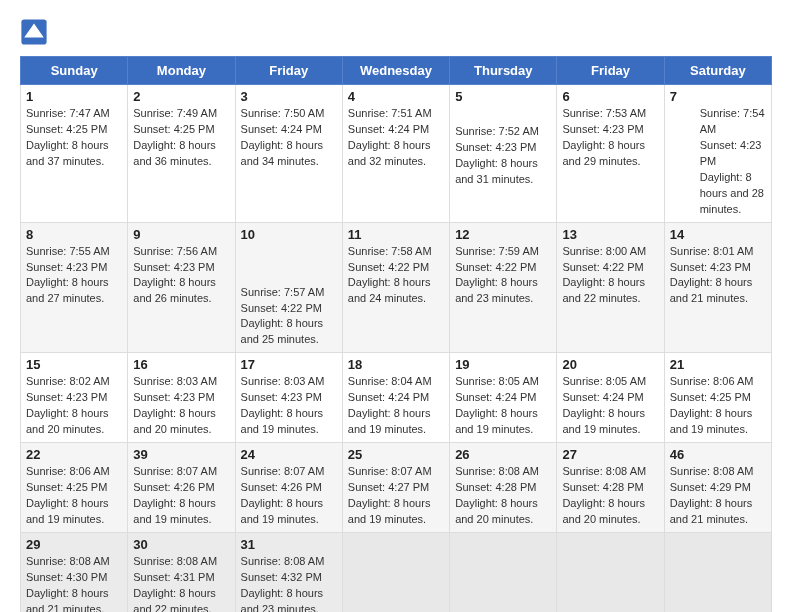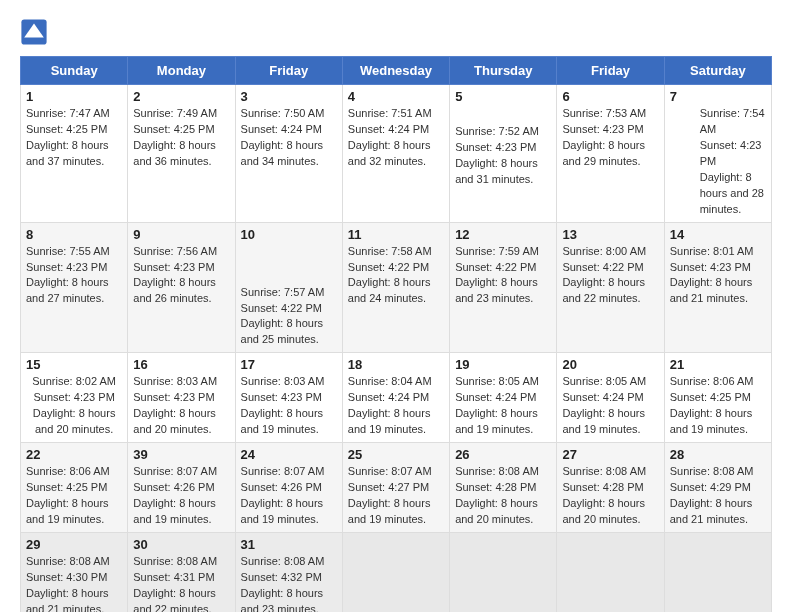--- a/index.html
+++ b/index.html
@@ -220,21 +220,21 @@
           <td>
             <span class="day-num">14</span>
             <div class="cell-text" style="white-space: pre-line;">Sunrise: 8:01 AM
 Sunset: 4:23 PM
 Daylight: 8 hours and 21 minutes.</div>
           </td>
         </tr>
         <tr>
           <td>
             <span class="day-num">15</span>
-            <div class="cell-text" style="white-space: pre-line; text-align: center;">Sunrise: 8:02 AM
+            <div class="cell-text" style="white-space: pre-line;">Sunrise: 8:02 AM
 Sunset: 4:23 PM
 Daylight: 8 hours and 20 minutes.</div>
           </td>
           <td>
             <span class="day-num">16</span>
             <div class="cell-text" style="white-space: pre-line;">Sunrise: 8:03 AM
 Sunset: 4:23 PM
 Daylight: 8 hours and 20 minutes.</div>
           </td>
           <td>
@@ -299,21 +299,21 @@
 Sunset: 4:28 PM
 Daylight: 8 hours and 20 minutes.</div>
           </td>
           <td>
             <span class="day-num">27</span>
             <div class="cell-text" style="white-space: pre-line;">Sunrise: 8:08 AM
 Sunset: 4:28 PM
 Daylight: 8 hours and 20 minutes.</div>
           </td>
           <td>
-            <span class="day-num">28</span>
+            <span class="day-num">46</span>
             <div class="cell-text" style="white-space: pre-line;">Sunrise: 8:08 AM
 Sunset: 4:29 PM
 Daylight: 8 hours and 21 minutes.</div>
           </td>
         </tr>
         <tr>
           <td>
             <span class="day-num">29</span>
             <div class="cell-text" style="white-space: pre-line;">Sunrise: 8:08 AM
 Sunset: 4:30 PM

